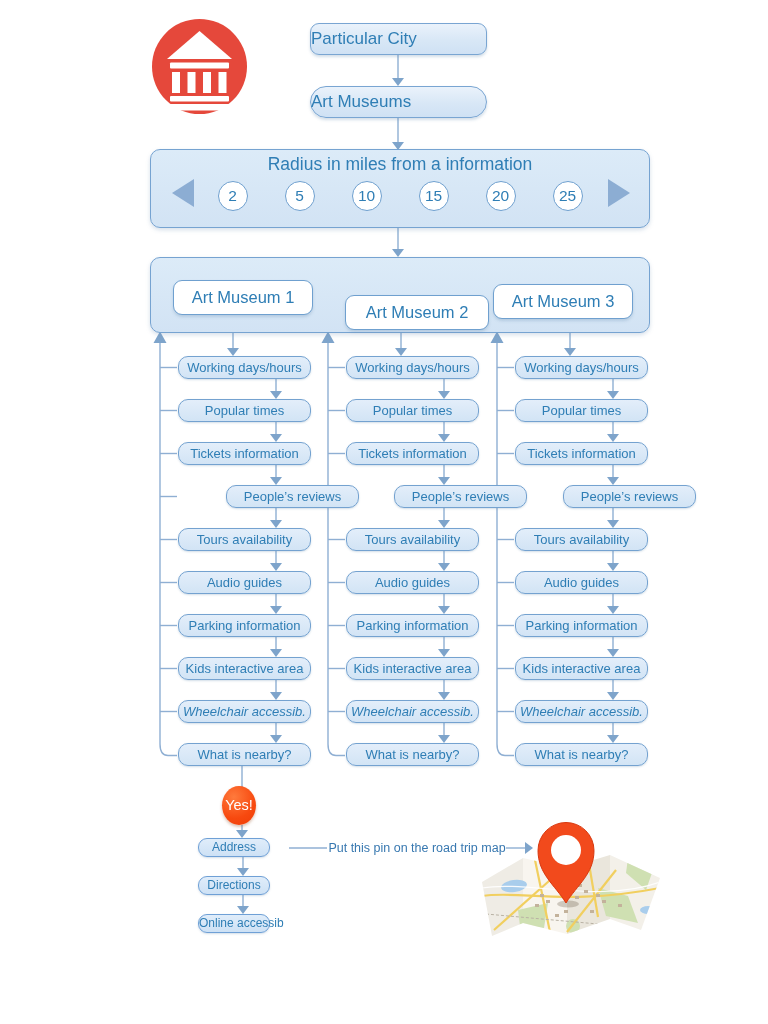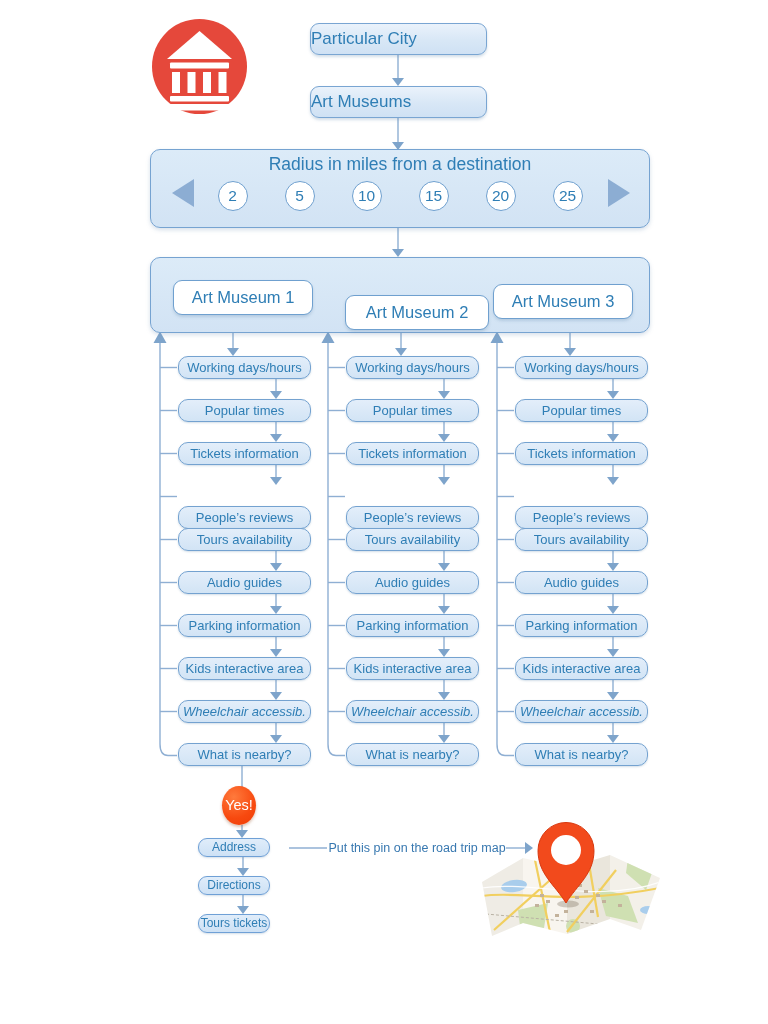--- a/index.html
+++ b/index.html
@@ -12,21 +12,21 @@
   
   .node{
     position:absolute;box-sizing:border-box;
     background:linear-gradient(180deg,#eaf2fb 0%,#d8e7f6 55%,#cfe1f4 100%);
     border:1px solid #79a5d2;border-radius:9px;
     color:#2f7eb5;text-align:left;white-space:nowrap;
     box-shadow:0 2px 3px rgba(110,145,180,.30);
   }
   .big{width:177px;height:32px;line-height:30px;font-size:17px;}
   #node-city{left:310px;top:23px;}
-  #node-artmuseums{left:310px;top:86px;}
+  #node-artmuseums{left:310px;top:86px;border-radius:16px;}
 
   
   .panel{
     position:absolute;box-sizing:border-box;left:150px;width:500px;
     background:linear-gradient(180deg,#dcebf8 0%,#d2e3f4 100%);
     border:1px solid #76a3d1;border-radius:10px;
     box-shadow:0 2px 4px rgba(110,145,180,.28);
   }
   #radius-panel{top:149px;height:79px;}
   #museums-panel{top:257px;height:76px;}
@@ -61,21 +61,21 @@
   .attr-column{position:absolute;top:0;width:133px;height:1024px;pointer-events:none;}
   #colA{left:178px;} #colB{left:346px;} #colC{left:515px;}
   .attr-box{
     position:absolute;left:0;width:133px;height:23px;box-sizing:border-box;
     background:linear-gradient(180deg,#e3eefa 0%,#d2e4f5 100%);
     border:1px solid #74a2d0;border-radius:10px;
     color:#2f7eb5;font-size:13px;line-height:21px;text-align:center;white-space:nowrap;
     box-shadow:0 1px 2px rgba(110,145,180,.30);pointer-events:auto;
   }
   .attr-box:nth-of-type(1){top:356px;} .attr-box:nth-of-type(2){top:399px;}
-  .attr-box:nth-of-type(3){top:442px;} .attr-box:nth-of-type(4){top:506px;}
+  .attr-box:nth-of-type(3){top:442px;} .attr-box:nth-of-type(4){top:485px;margin-left:48px;}
   .attr-box:nth-of-type(5){top:528px;} .attr-box:nth-of-type(6){top:571px;}
   .attr-box:nth-of-type(7){top:614px;} .attr-box:nth-of-type(8){top:657px;}
   .attr-box:nth-of-type(9){top:700px;font-style:italic;} .attr-box:nth-of-type(10){top:743px;}
 
   .yes-badge{
     position:absolute;left:222px;top:786px;width:34px;height:39px;border-radius:50%;
     background:radial-gradient(circle at 35% 28%,#ff7a3c 0%,#f7490f 60%,#ef3c06 100%);
     color:#ffffff;font-size:14.5px;line-height:39px;text-align:center;
     box-shadow:0 2px 3px rgba(150,80,40,.35);
   }
@@ -159,21 +159,21 @@
       <rect x="67.5" y="54" width="8" height="21"></rect>
       <rect x="19" y="78" width="59" height="5.5" rx="1"></rect>
       <rect x="14" y="86" width="69" height="6.5" rx="3"></rect>
     </g>
   </svg>
 
   <div class="node big" id="node-city">Particular City</div>
   <div class="node big" id="node-artmuseums">Art Museums</div>
 
   <div class="panel" id="radius-panel">
-    <div class="panel-title">Radius in miles from a destination</div>
+    <div class="panel-title">Radius in miles from a information</div>
     <svg class="tri prev" width="25" height="30" viewBox="0 0 25 30">
       <polygon points="24,1 24,29 2,15" fill="#8cadd3"></polygon>
     </svg>
     <div class="chips">
         <div class="chip">2</div>
         <div class="chip">5</div>
         <div class="chip">10</div>
         <div class="chip">15</div>
         <div class="chip">20</div>
         <div class="chip">25</div>
@@ -223,21 +223,21 @@
       <div class="attr-box">Parking information</div>
       <div class="attr-box">Kids interactive area</div>
       <div class="attr-box">Wheelchair accessib.</div>
       <div class="attr-box">What is nearby?</div>
     </div>
 
   <div class="yes-badge">Yes!</div>
 
   <div class="action" id="action-0">Address</div>
   <div class="action" id="action-1">Directions</div>
-  <div class="action" id="action-2">Tours tickets</div>
+  <div class="action" id="action-2">Online accessib</div>
 
   <div class="map-caption">Put this pin on the road trip map</div>
 
   <svg class="map" width="186" height="132" viewBox="0 0 186 132">
     <defs>
       <clipPath id="mapclip">
         <path d="M4,64 L45,40 L89,50 L132,37 L182,60 L163,112 L132,101 L89,116 L45,105 L14,118 Z"></path>
       </clipPath>
     </defs>
     <polygon points="4,64 45,40 45,105 14,118" fill="#efece5"></polygon>

